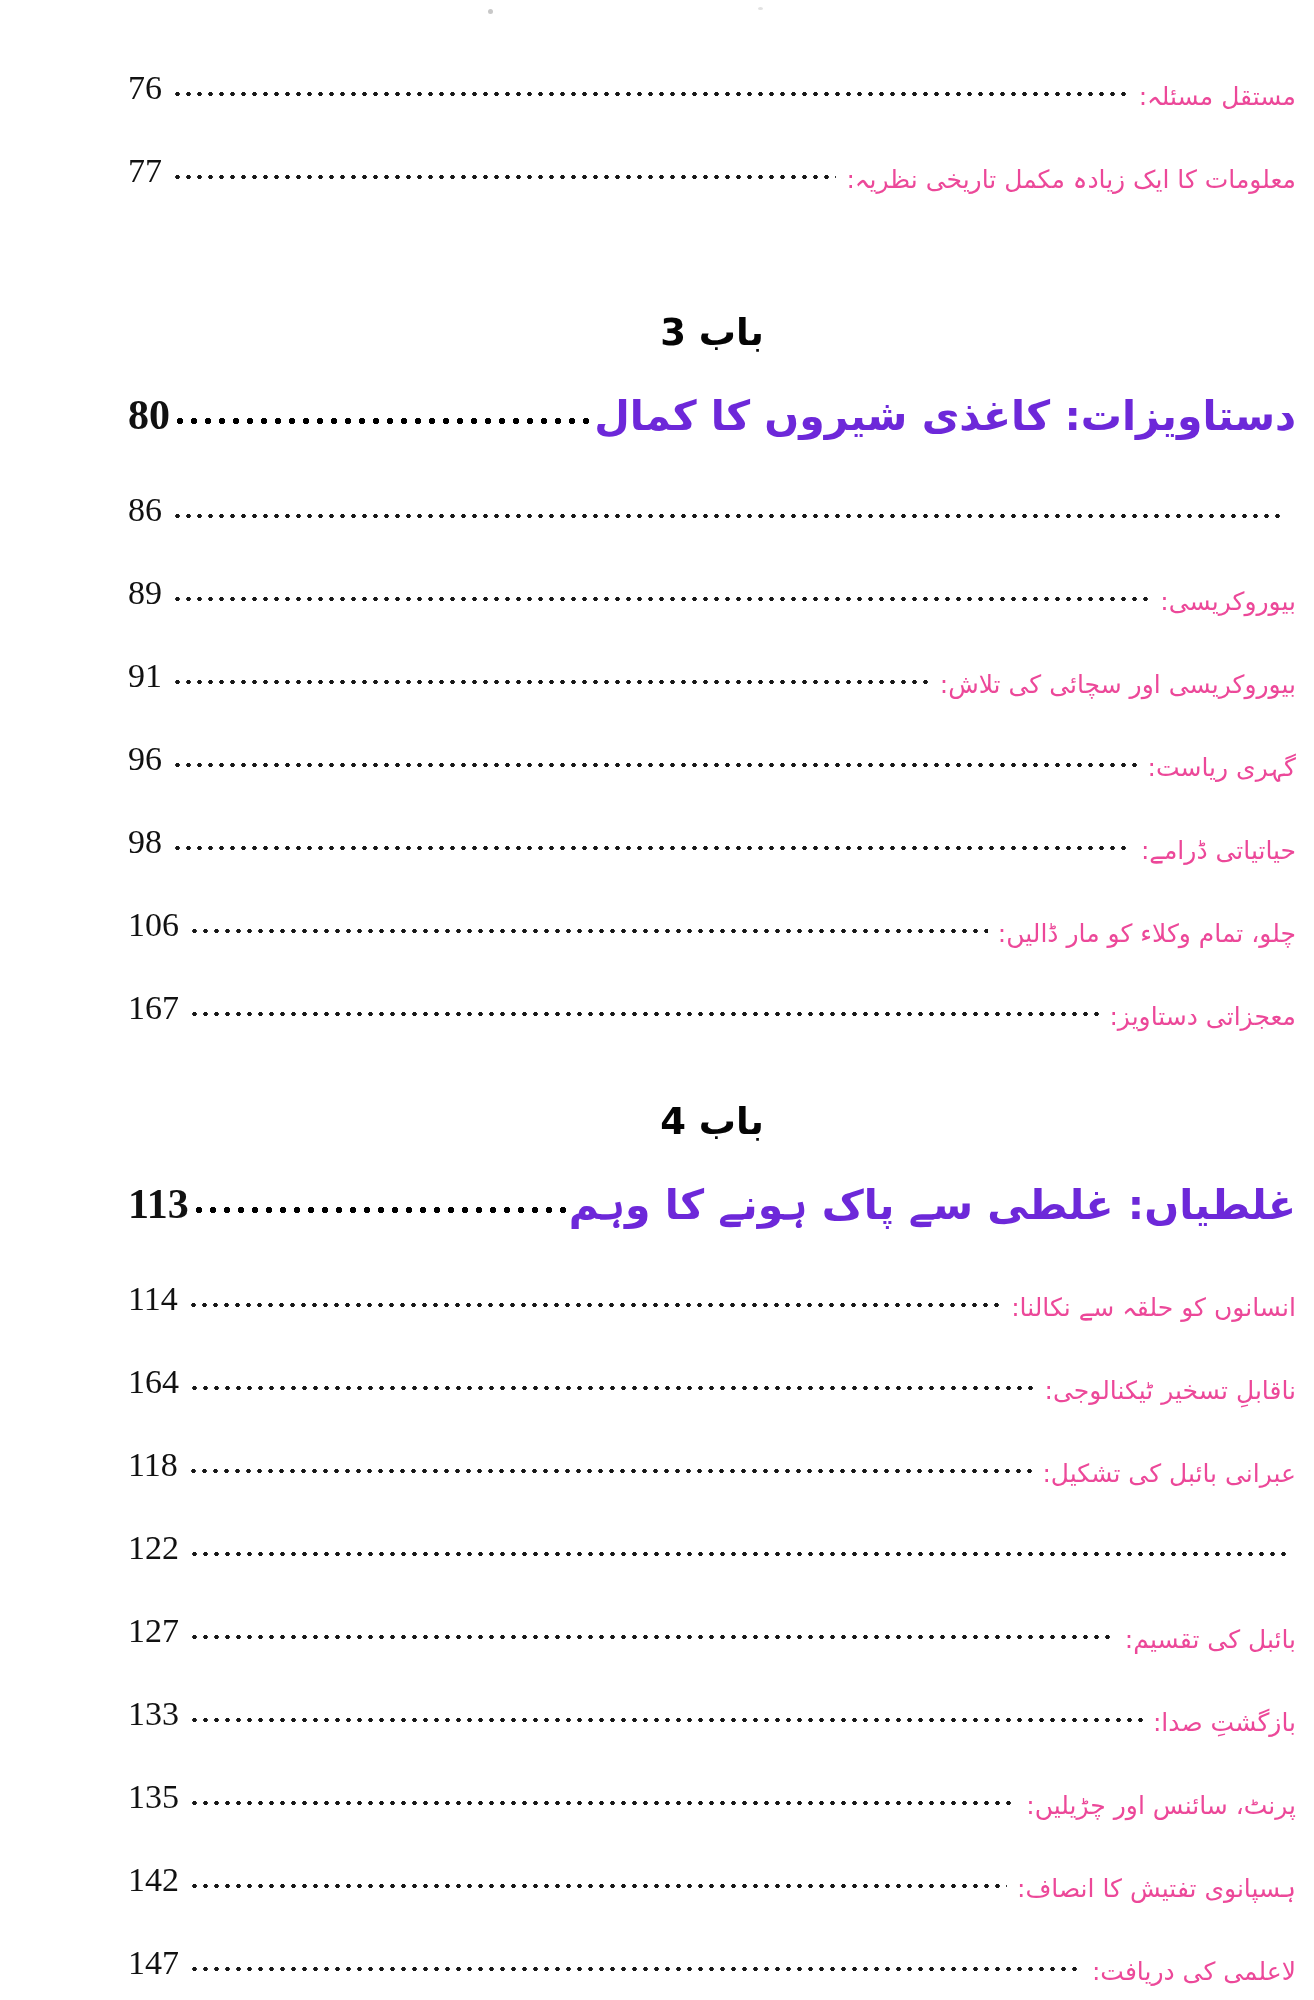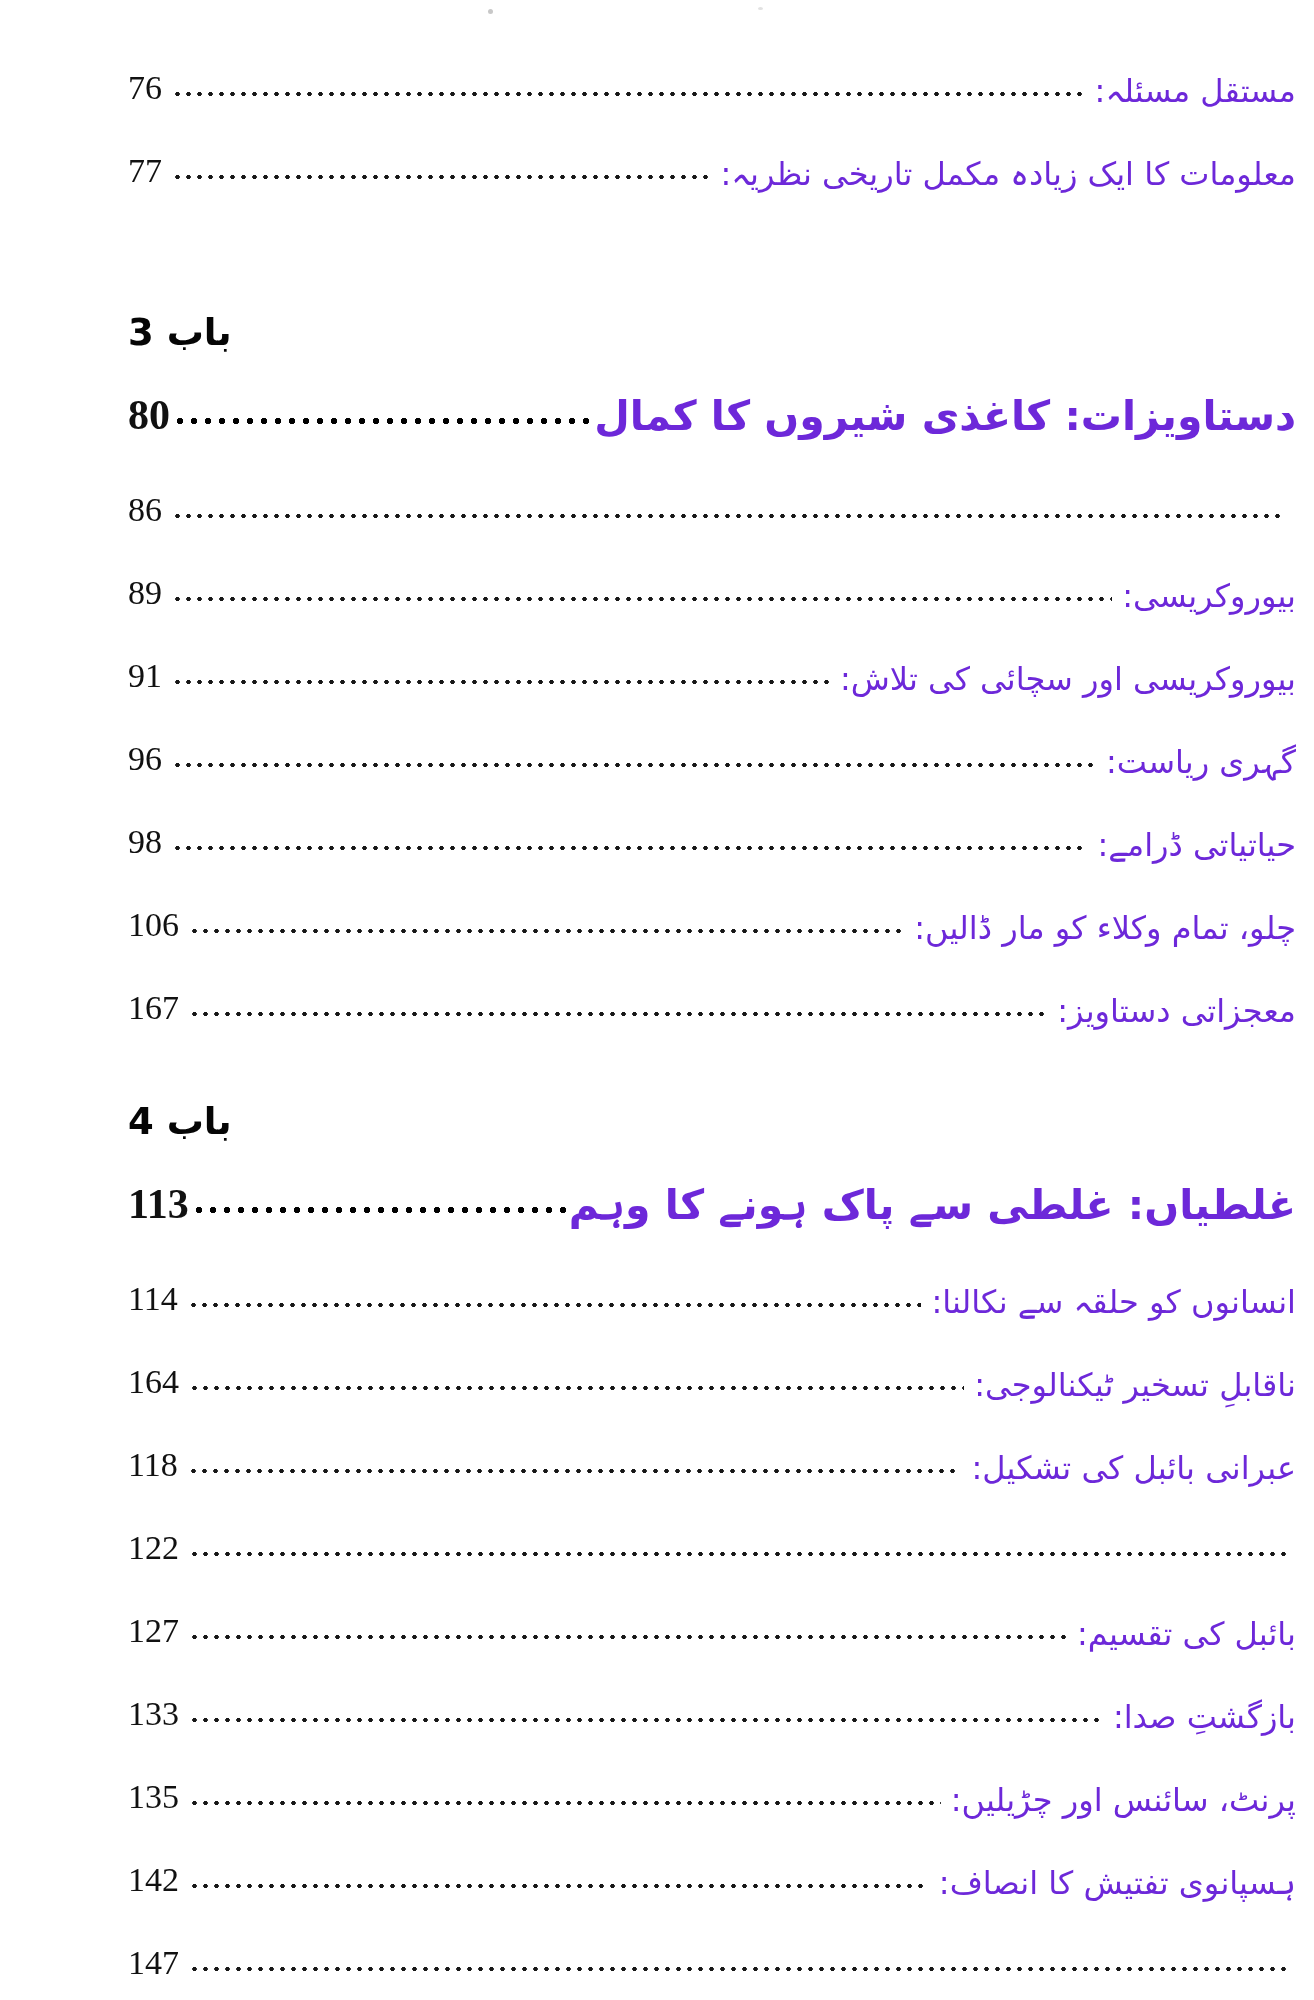--- a/index.html
+++ b/index.html
@@ -20,24 +20,24 @@
 
     
     .toc-row {
       display: flex;
       direction: rtl;
       align-items: flex-end;
       min-height: 56px;
       margin-bottom: 21px;
     }
     .toc-label {
-      font-size: 32px;
+      font-size: 25px;
       line-height: 1.4;
       white-space: nowrap;
-      color: #6d28d9;
+      color: #ec4899;
     }
     .leader {
       flex: 1 1 auto;
       height: 8px;
       margin: 0 10px 16px 10px;
       align-self: flex-end;
       background-image: radial-gradient(circle, #161616 2.0px, rgba(0,0,0,0) 2.4px);
       background-size: 11px 8px;
       background-repeat: repeat-x;
       background-position: left bottom;
@@ -48,21 +48,21 @@
       font-size: 34px;
       line-height: 1;
       margin-bottom: 9px;
       color: #111;
       direction: ltr;
       margin-top: 19px;
     }
 
     
     .chapter-heading {
-      text-align: left;
+      text-align: center;
       font-size: 37px;
       font-weight: bold;
       line-height: 48px;
       margin-top: 112px;
       margin-bottom: 0;
       color: #050505;
     }
     .chapter-heading.ch4 { margin-top: 64px; }
 
     
@@ -200,17 +200,18 @@
     <span class="toc-label">پرنٹ، سائنس اور چڑیلیں:</span>
     <span class="leader"></span>
     <span class="pagenum">135</span>
   </div>
   <div class="toc-row">
     <span class="toc-label">ہسپانوی تفتیش کا انصاف:</span>
     <span class="leader"></span>
     <span class="pagenum">142</span>
   </div>
   <div class="toc-row">
+    <span class="toc-label">لاعلمی کی دریافت:</span>
     <span class="leader"></span>
     <span class="pagenum">147</span>
   </div>
 
 </div>
 
 </body></html>

